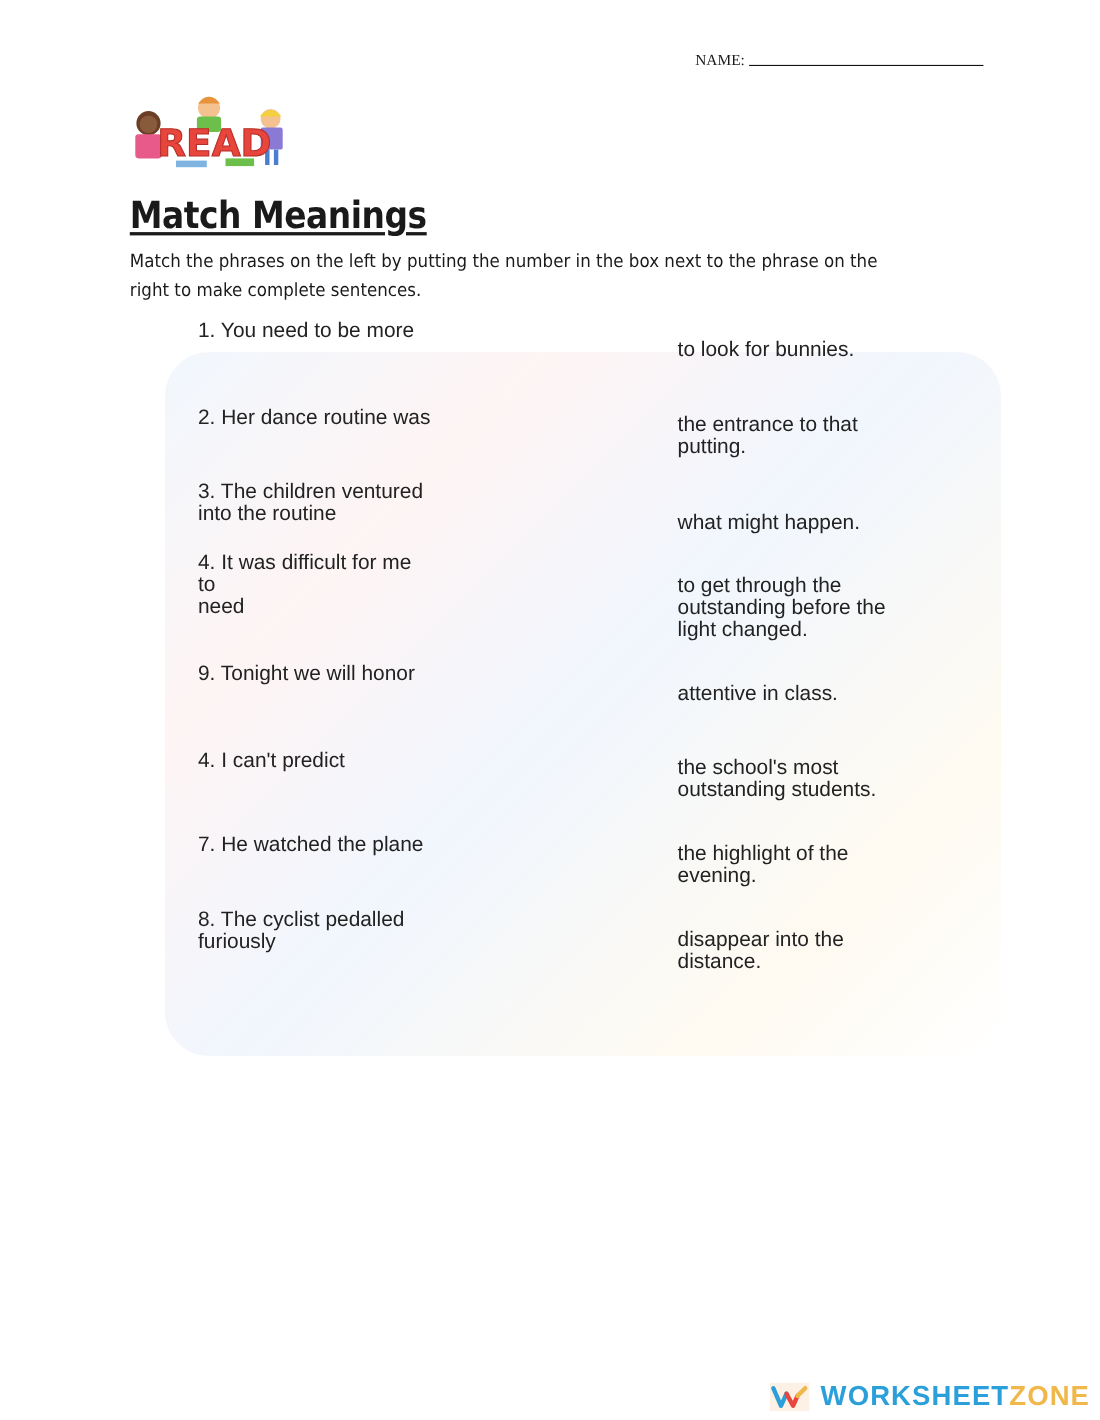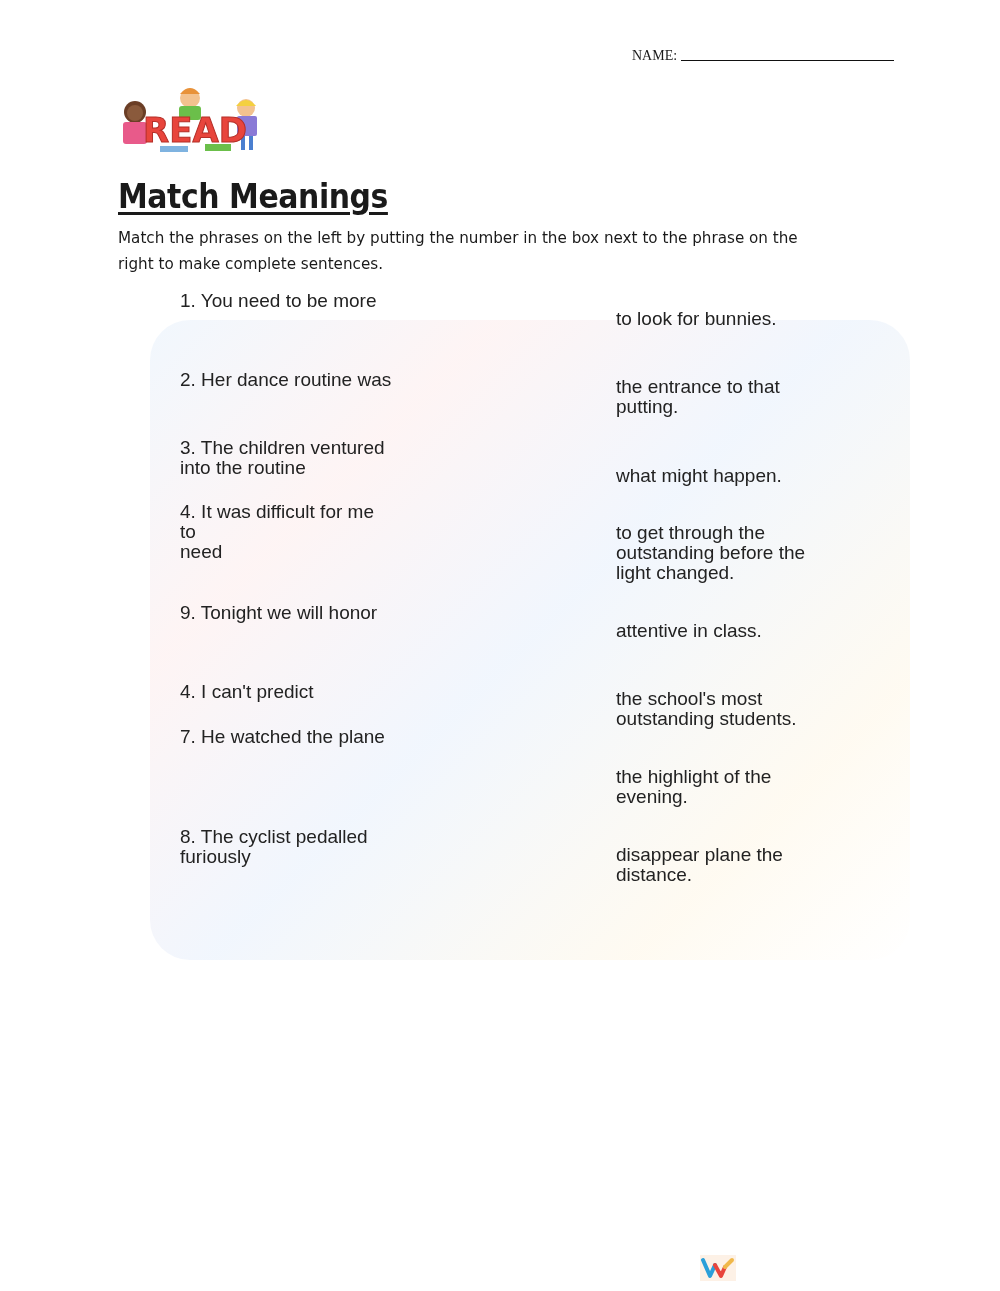--- a/index.html
+++ b/index.html
@@ -82,21 +82,21 @@
 <div class="item left" style="top:502px">
     <div>4. It was difficult for me to</div>
     <div>need</div>
   </div>
 <div class="item left" style="top:603px">
     <div>9. Tonight we will honor</div>
   </div>
 <div class="item left" style="top:682px">
     <div>4. I can't predict</div>
   </div>
-<div class="item left" style="top:727px">
+<div class="item left" style="top:759px">
     <div>7. He watched the plane</div>
   </div>
 <div class="item left" style="top:827px">
     <div>8. The cyclist pedalled</div>
     <div>furiously</div>
   </div>
 
 <div class="item right" style="top:291px">
     <div>to look for bunnies.</div>
   </div>
@@ -117,24 +117,25 @@
   </div>
 <div class="item right" style="top:671px">
     <div>the school's most</div>
     <div>outstanding students.</div>
   </div>
 <div class="item right" style="top:749px">
     <div>the highlight of the</div>
     <div>evening.</div>
   </div>
 <div class="item right" style="top:827px">
-    <div>disappear plane the</div>
+    <div>disappear into the</div>
     <div>distance.</div>
   </div>
 
 <div class="footer-logo">
   <svg width="36" height="26" viewBox="0 0 36 26">
     <rect x="0" y="0" width="36" height="26" fill="#fdf1e6"></rect>
     <path d="M3 5 L10 21 L15 10" stroke="#2b9fd9" stroke-width="4" fill="none" stroke-linecap="round" stroke-linejoin="round"></path>
     <path d="M15 10 L21 21 L25 12" stroke="#e8453c" stroke-width="4" fill="none" stroke-linecap="round" stroke-linejoin="round"></path>
     <path d="M25 12 L32 5" stroke="#f0b84a" stroke-width="4" fill="none" stroke-linecap="round"></path>
   </svg>
+  <div class="footer-text"><span class="a">WORKSHEET</span><span class="b">ZONE</span></div>
 </div>
 
 </body></html>

